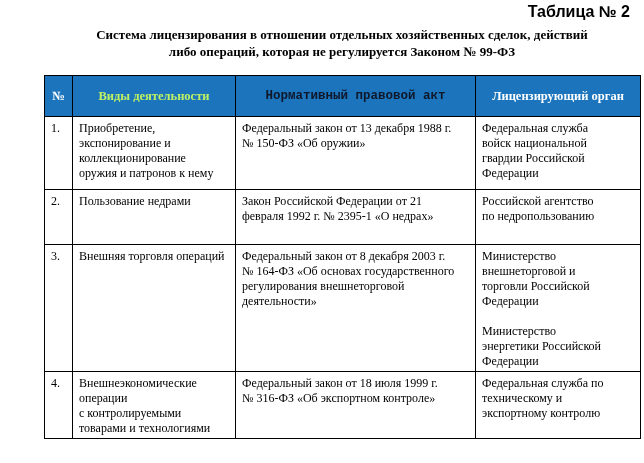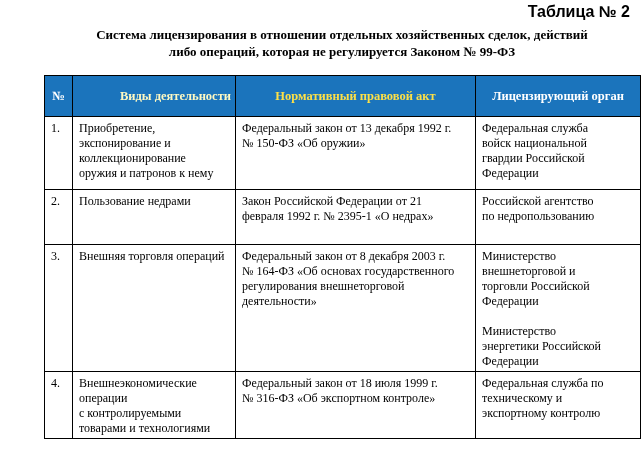--- a/index.html
+++ b/index.html
@@ -73,33 +73,33 @@
 <table class="licensing">
   <colgroup>
     <col class="c-num">
       <col class="c-activity">
       <col class="c-act">
       <col class="c-authority">
   </colgroup>
   <thead>
     <tr>
       <th style="background-color: rgb(27, 116, 188); color: rgb(255, 255, 255);">№</th>
-      <th style="background-color: rgb(27, 116, 188); color: #fef9c3; text-align: right;">Виды деятельности</th>
-      <th style="background-color: rgb(27, 116, 188); color: #fde047;">Нормативный правовой акт</th>
+      <th style="background-color: rgb(27, 116, 188); color: #bef264;">Виды деятельности</th>
+      <th style="background-color: rgb(27, 116, 188); color: #0f172a; font-family: Liberation Mono, monospace;">Нормативный правовой акт</th>
       <th style="background-color: rgb(27, 116, 188); color: rgb(255, 255, 255); margin-top: 40px;">Лицензирующий орган</th>
     </tr>
   </thead>
   <tbody>
     <tr class="row-1">
       <td class="num">1.</td>
       <td>Приобретение,
 экспонирование и
 коллекционирование
 оружия и патронов к нему</td>
-      <td>Федеральный закон от 13 декабря 1992 г.
+      <td>Федеральный закон от 13 декабря 1988 г.
 № 150-ФЗ «Об оружии»</td>
       <td>Федеральная служба
 войск национальной
 гвардии Российской
 Федерации</td>
     </tr>
     <tr class="row-2">
       <td class="num">2.</td>
       <td>Пользование недрами</td>
       <td>Закон Российской Федерации от 21

